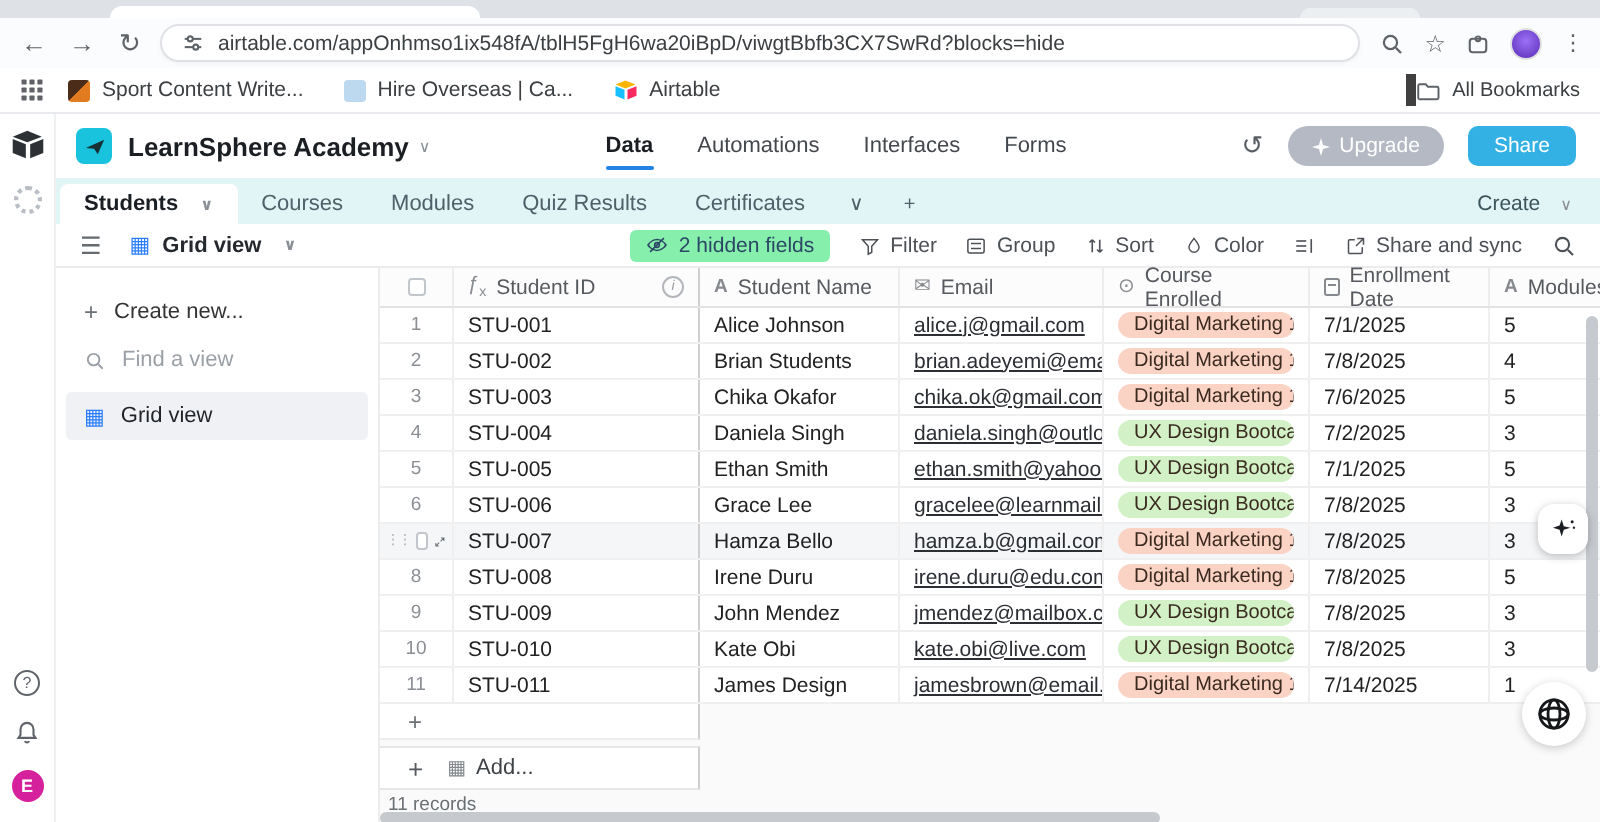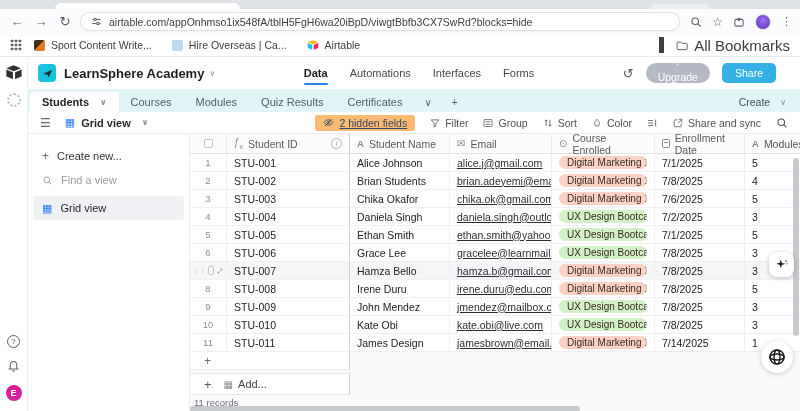--- a/index.html
+++ b/index.html
@@ -16,60 +16,60 @@
   #omnibox .url { font-size:10.5px; color:#3c4043; white-space:nowrap; overflow:hidden; }
   .chrome-right { display:flex; align-items:center; gap:10px; margin-left:auto; color:#5f6368; }
   .chrome-avatar { width:16px; height:16px; border-radius:50%; background:radial-gradient(circle at 50% 40%, #9b72f5, #5b2bb8); border:1px solid #e0e0e0; }
   .star-glyph { font-size:12px; color:#5f6368; }
   .dots-glyph { font-size:11px; color:#5f6368; letter-spacing:0; }
   #bookmarks-row { height:23px; background:#fff; border-bottom:1px solid #e8eaed; display:flex; align-items:center; padding:0 10px; gap:4px; }
   .bookmark { display:flex; align-items:center; gap:6px; font-size:10.5px; color:#3c4043; padding:2px 8px; border-radius:8px; }
   .fav { width:11px; height:11px; border-radius:2px; flex:0 0 auto; }
   .fav-sport { background:linear-gradient(135deg,#4a2c18 50%, #e07b1f 50%); }
   .fav-hire { background:#bcd9ef; }
-  #all-bookmarks { margin-left:auto; display:flex; align-items:center; gap:6px; font-size:15px; color:#3c4043; border-left:5px solid #404040; padding-left:12px; height:16px; }
+  #all-bookmarks { margin-left:auto; display:flex; align-items:center; gap:6px; font-size:10px; color:#3c4043; border-left:5px solid #404040; padding-left:0; height:16px; }
 
   
   #app { display:flex; height:354px; }
   #rail { width:28px; border-right:1px solid #eef0f1; display:flex; flex-direction:column; align-items:center; padding:8px 0 10px; gap:12px; background:#fff; }
   #rail .spacer { flex:1; }
   .spinner { width:14px; height:14px; border:2px dotted #b9bec4; border-radius:50%; }
   .help-circle { width:13px; height:13px; border:1.2px solid #60646a; border-radius:50%; font-size:8px; color:#60646a; display:flex; align-items:center; justify-content:center; }
   .rail-avatar { width:16px; height:16px; border-radius:50%; background:#d6219c; color:#fff; font-size:9px; font-weight:bold; display:flex; align-items:center; justify-content:center; }
   #main { flex:1; display:flex; flex-direction:column; min-width:0; }
 
   
-  #app-header { height:32px; display:flex; align-items:center; padding:0 24px 0 10px; background:#fff; }
+  #app-header { height:32px; display:flex; align-items:center; padding:0 12px 0 10px; background:#fff; }
   .base-logo { width:18px; height:18px; border-radius:4px; background:#19c3dd; display:flex; align-items:center; justify-content:center; margin-right:8px; }
   .base-name { font-size:13px; font-weight:bold; color:#1b1f23; }
   .chev { font-size:8px; color:#8a8f95; margin-left:5px; }
   #header-nav { display:flex; gap:22px; margin:0 auto; }
   .nav-tab { font-size:11px; color:#44484d; position:relative; padding:9px 0; }
   .nav-tab.active { color:#1b1f23; font-weight:bold; }
   .nav-tab.active::after { content:""; position:absolute; left:0; right:0; bottom:3px; height:2px; background:#2383e2; border-radius:2px; }
   #header-right { display:flex; align-items:center; gap:12px; }
   .history-glyph { font-size:13px; color:#5a5f66; }
-  #upgrade-btn { background:#b4b9c3; color:#fff; font-size:10.5px; border-radius:11px; height:20px; padding:0 12px; display:flex; align-items:center; gap:5px;flex-direction:column; }
+  #upgrade-btn { background:#b4b9c3; color:#fff; font-size:10.5px; border-radius:11px; height:20px; padding:0 12px; display:flex; align-items:center; gap:5px; }
   #share-btn { background:#33b1e4; color:#fff; font-size:10.5px; border-radius:5px; height:20px; padding:0 13px; display:flex; align-items:center; }
 
   
   #tabs-bar { height:23px; background:#e1f4f6; display:flex; align-items:flex-end; padding-left:2px; }
   .table-tab { font-size:11px; color:#4c6268; padding:4px 12px; }
   .table-tab.active { background:#fff; border-radius:4px 4px 0 0; color:#1b1f23; font-weight:bold; display:flex; align-items:center; gap:6px; }
   .tab-extra { font-size:10px; color:#4c6268; padding:4px 10px; }
   #tools-btn { margin-left:auto; font-size:10.5px; color:#3c555b; padding:4px 14px; display:flex; gap:5px; align-items:center; }
 
   
   #toolbar { height:22px; background:#fff; border-bottom:1px solid #ececec; display:flex; align-items:center; padding:0 12px; }
   .hamburger { font-size:12px; color:#666b70; margin-right:14px; }
   #viewname-btn { display:flex; align-items:center; gap:6px; font-size:11px; font-weight:bold; color:#25292e; }
   .grid-glyph { color:#2d7ff9; font-size:11px; }
   #toolbar-right { margin-left:auto; display:flex; align-items:center; gap:15px; color:#4d5156; font-size:10.5px; }
   .tb-item { display:flex; align-items:center; gap:5px; }
-  #hidden-fields-pill { background:#fdba74; border-radius:3px; padding:2px 8px; color:#2c4766; display:flex; gap:5px;text-decoration:underline; }
+  #hidden-fields-pill { background:#86efac; border-radius:3px; padding:2px 8px; color:#2c4766; display:flex; gap:5px; }
 
   
   #content { flex:1; display:flex; min-height:0; }
   #views-sidebar { width:162px; border-right:1px solid #ececec; background:#fff; padding-top:10px; }
   .side-row { display:flex; align-items:center; gap:8px; font-size:11px; height:24px; padding:0 14px; color:#333; }
   .side-row .plus { color:#6b7075; font-size:12px; }
   .side-row.find { color:#9aa0a6; }
   .view-item { display:flex; align-items:center; gap:8px; font-size:11px; height:24px; margin:4px 5px 0; padding:0 9px; background:#eff1f4; border-radius:3px; color:#1f2226; }
 
   

